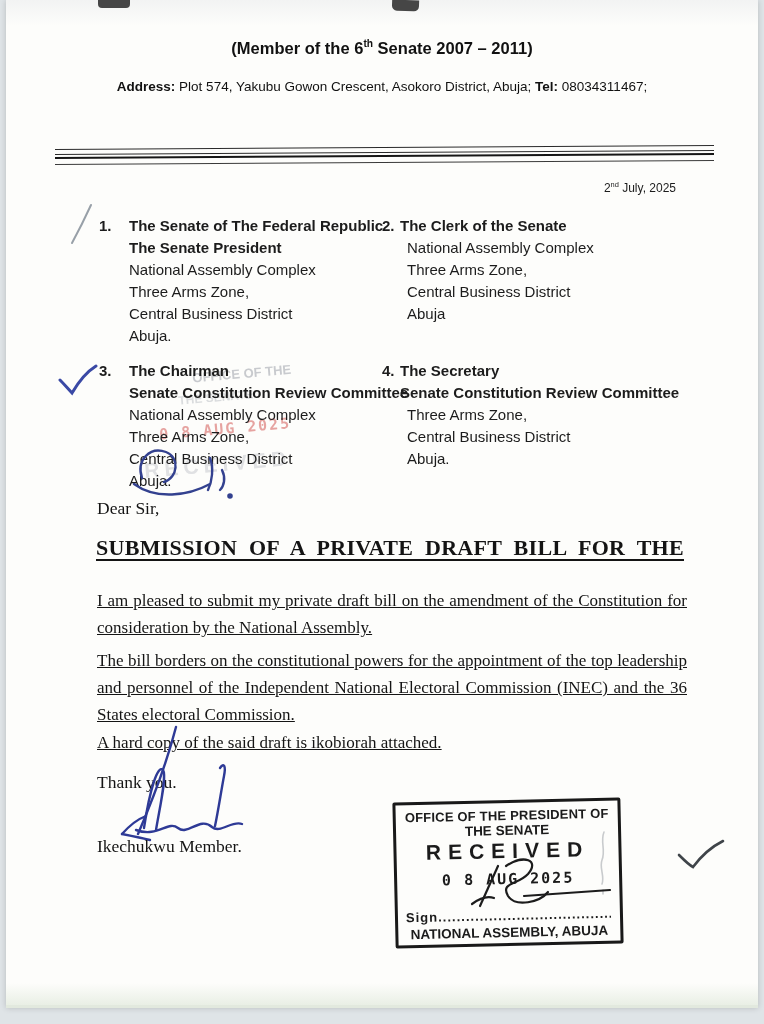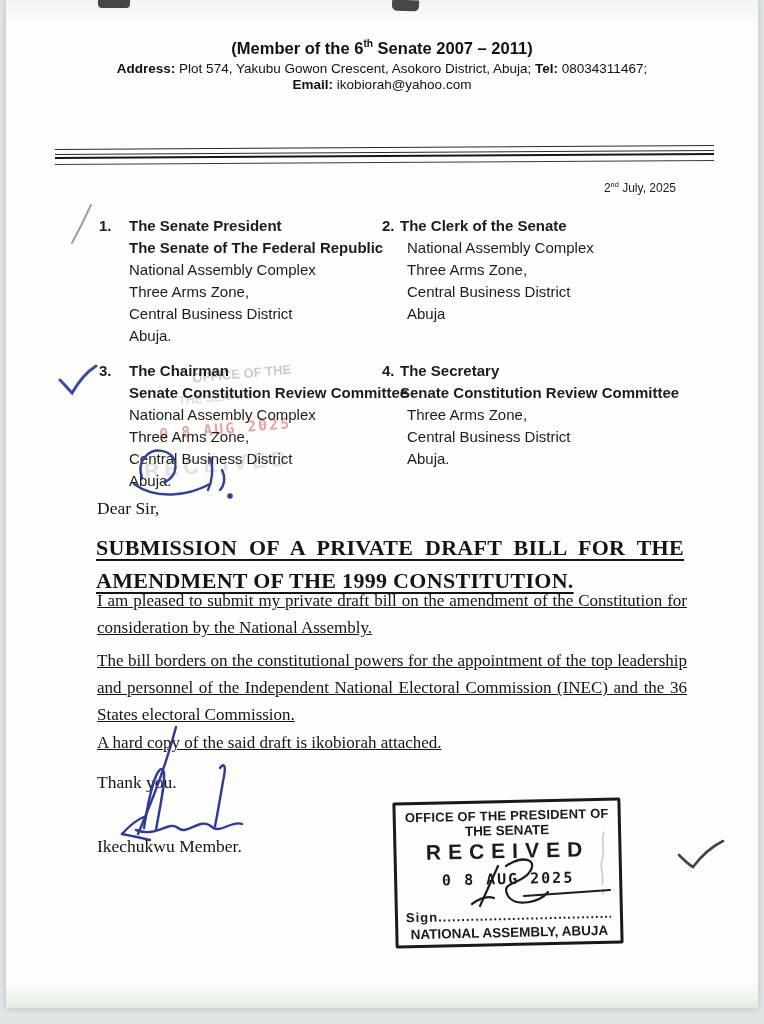--- a/index.html
+++ b/index.html
@@ -13,21 +13,21 @@
          background:linear-gradient(#fdfdfb,#e9efe5);
          border-bottom:3px solid #e2e9de;}
   .artifact{position:absolute;background:#2e2e2e;opacity:.88;}
   .a1{left:98px;top:0;width:32px;height:8px;border-radius:0 0 4px 4px;}
   .a2{left:392px;top:0;width:27px;height:11px;border-radius:0 0 5px 5px;transform:rotate(2deg);}
 
   
   .hdr{position:absolute;left:0;top:30px;width:100%;text-align:center;color:#111;}
   .hdr-name{font-size:41px;font-weight:bold;letter-spacing:.5px;line-height:1.1;}
   .hdr-sub{margin-top:8px;font-size:16.5px;font-weight:bold;}
-  .hdr-addr{margin-top:3px;font-size:13.5px;}
+  .hdr-addr{margin-top:21px;font-size:13.5px;}
   .hdr-email{margin-top:1px;font-size:13.5px;}
   .b{font-weight:bold;}
   sup{font-size:.62em;}
   .rule{position:absolute;left:55px;right:50px;transform:rotate(-0.35deg);}
   .rule-a{top:147px;height:4px;border-top:1.5px solid #2a2a2a;border-bottom:1.5px solid #2a2a2a;}
   .rule-b{top:155px;height:5px;border-top:2.5px solid #161616;border-bottom:1.2px solid #3a3a3a;}
 
   .date{position:absolute;top:180px;right:88px;font-size:12px;color:#1c1c1c;}
 
   
@@ -87,39 +87,38 @@
   <div class="sheet">
     <div class="sheet-tint-top"></div>
     <div class="sheet-tint-bottom"></div>
   </div>
   <div class="artifact a1"></div>
   <div class="artifact a2"></div>
 
   <div class="hdr">
     <div class="hdr-sub"><span>(Member of the 6</span><sup>th</sup><span> Senate 2007 – 2011)</span></div>
     <div class="hdr-addr"><span class="b">Address:</span><span> Plot 574, Yakubu Gowon Crescent, Asokoro District, Abuja; </span><span class="b">Tel:</span><span> 08034311467;</span></div>
-    <div class="hdr-email"><span class="b">Email:</span><span> ikobiorah@yahoo.com</span></div>
   </div>
   <div class="rule rule-a"></div>
   <div class="rule rule-b"></div>
 
   <div class="date"><span>2</span><sup>nd</sup><span> July, 2025</span></div>
 
   <div class="ghost">
     <div class="g1">OFFICE OF THE</div>
     <div class="g2">THE SENATE</div>
     <div class="gdate">0 8 AUG 2025</div>
     <div class="greceived">RECEIVED</div>
   </div>
 
   <div class="recipient r1">
     <div class="rec-num">1.</div>
     <div class="rec-lines">
+      <div class="b">The Senate of The Federal Republic</div>
       <div class="b">The Senate President</div>
-      <div class="b">The Senate of The Federal Republic</div>
       <div>National Assembly Complex</div>
       <div>Three Arms Zone,</div>
       <div>Central Business District</div>
       <div>Abuja.</div>
     </div>
   </div>
   <div class="recipient r2">
     <div class="rec-num">2.</div>
     <div class="rec-lines">
       <div class="b">The Clerk of the Senate</div>
@@ -168,21 +167,20 @@
       <path d="M4,44 C26,60 58,56 80,44"></path>
       <path d="M80,18 C84,28 82,42 78,50"></path>
       <path d="M92,30 C96,38 94,46 90,50"></path>
       <circle cx="100" cy="56" r="1.6" fill="#33418f"></circle>
     </svg>
   </div>
 
   <div class="salutation serif">Dear Sir,</div>
   <div class="subject serif">
     <span class="subj-l1"><span>SUBMISSION OF A PRIVATE DRAFT BILL FOR THE</span></span>
-    <span class="subj-l2"><span>AMENDMENT OF THE 1999 CONSTITUTION.</span></span>
   </div>
   <div class="para serif p1">I am pleased to submit my private draft bill on the amendment of the Constitution for consideration by the National Assembly.</div>
   <div class="para serif p2">The bill borders on the constitutional powers for the appointment of the top leadership and personnel of the Independent National Electoral Commission (INEC) and the 36 States electoral Commission.</div>
   <div class="para serif p3">A hard copy of the said draft is ikobiorah attached.</div>
   <div class="closing serif">Thank you.</div>
 
   <div class="ink" style="left:108px;top:724px;">
     <svg width="155" height="125" fill="none" stroke="#2e3a96" stroke-width="2.4" stroke-linecap="round">
       <path d="M68,3 C60,34 45,75 30,110"></path>
       <path d="M36,104 C42,64 50,40 55,46 C59,52 52,82 48,106"></path>

